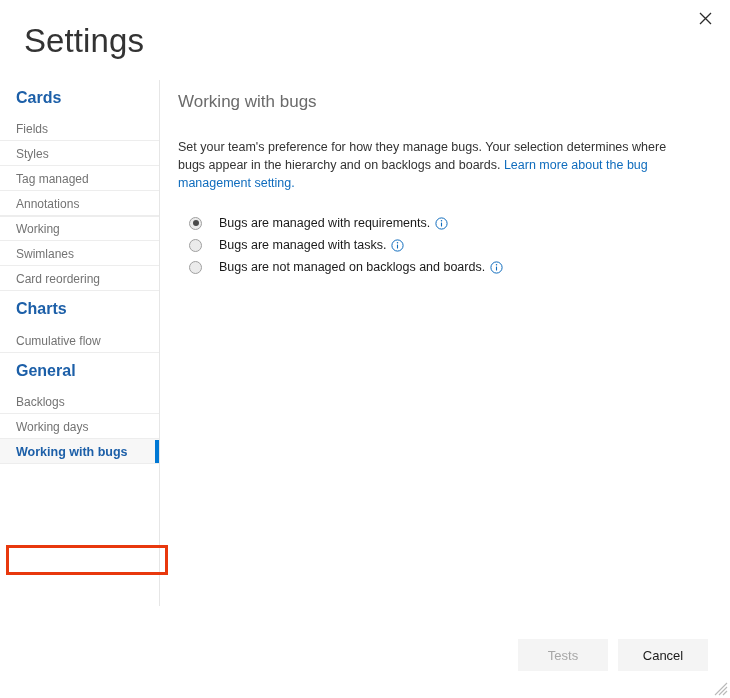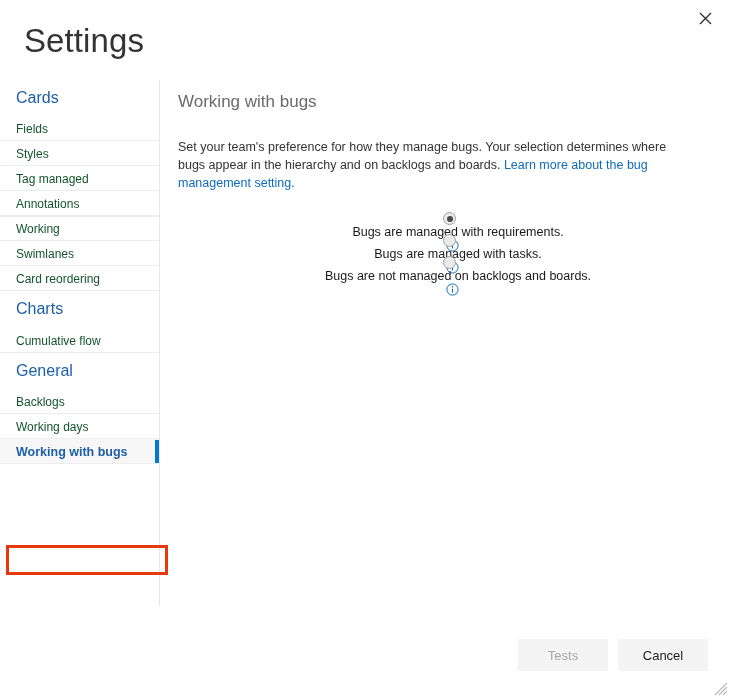--- a/index.html
+++ b/index.html
@@ -56,28 +56,28 @@
     border-right: 1px solid #e6e6e6;
     box-sizing: border-box;
   }
 
   .nav-group { }
 
   .nav-heading {
     font-size: 16px;
     color: #1c5fa8;
     padding: 9px 0 9px 16px;
-    font-weight: 400;
+    font-weight: 700;
     line-height: 1.15;
   }
 
   .nav-item {
     position: relative;
     font-size: 12px;
-    color: #14532d;
+    color: #737373;
     padding: 6px 0 6px 16px;
     border-bottom: 1px solid #ededed;
     border-top: 1px solid transparent;
     line-height: 13px;
     cursor: pointer;
     background: #ffffff;
     box-sizing: border-box;
     height: 25px;
   }
   .nav-item:first-of-type { border-top: 1px solid #ededed; }
@@ -137,21 +137,20 @@
     text-decoration: none;
   }
 
   .radio-list { margin-left: 11px; }
 
   .radio-row {
     display: flex;
     align-items: center;
     height: 22px;
     cursor: pointer;
-    flex-direction: column;
   }
 
   .radio-mark {
     width: 13px;
     height: 13px;
     border-radius: 50%;
     border: 1px solid #a0a0a0;
     background: #ebebeb;
     box-sizing: border-box;
     flex: 0 0 auto;

